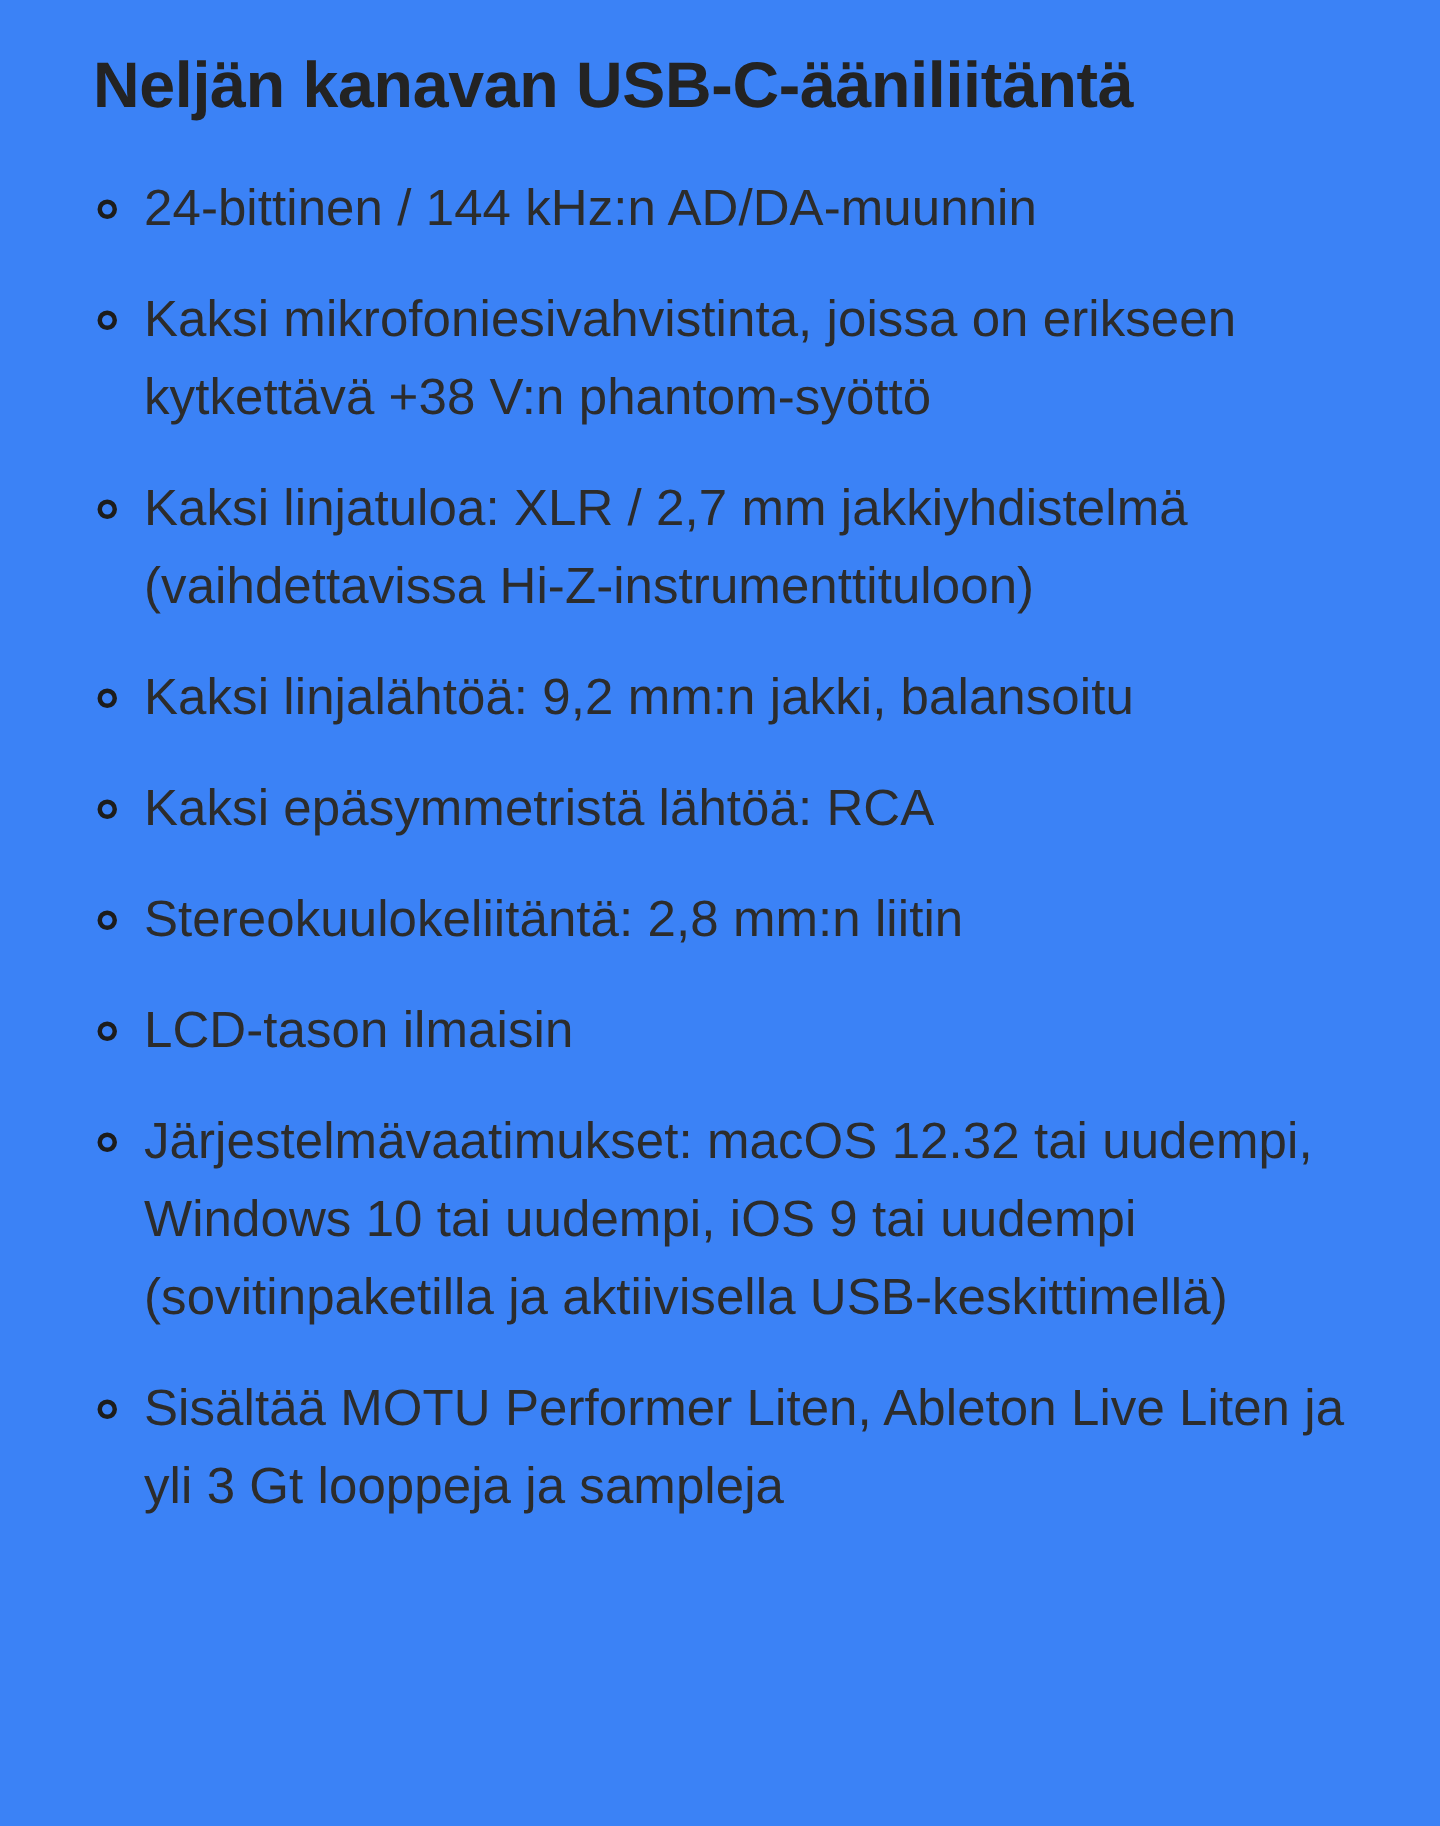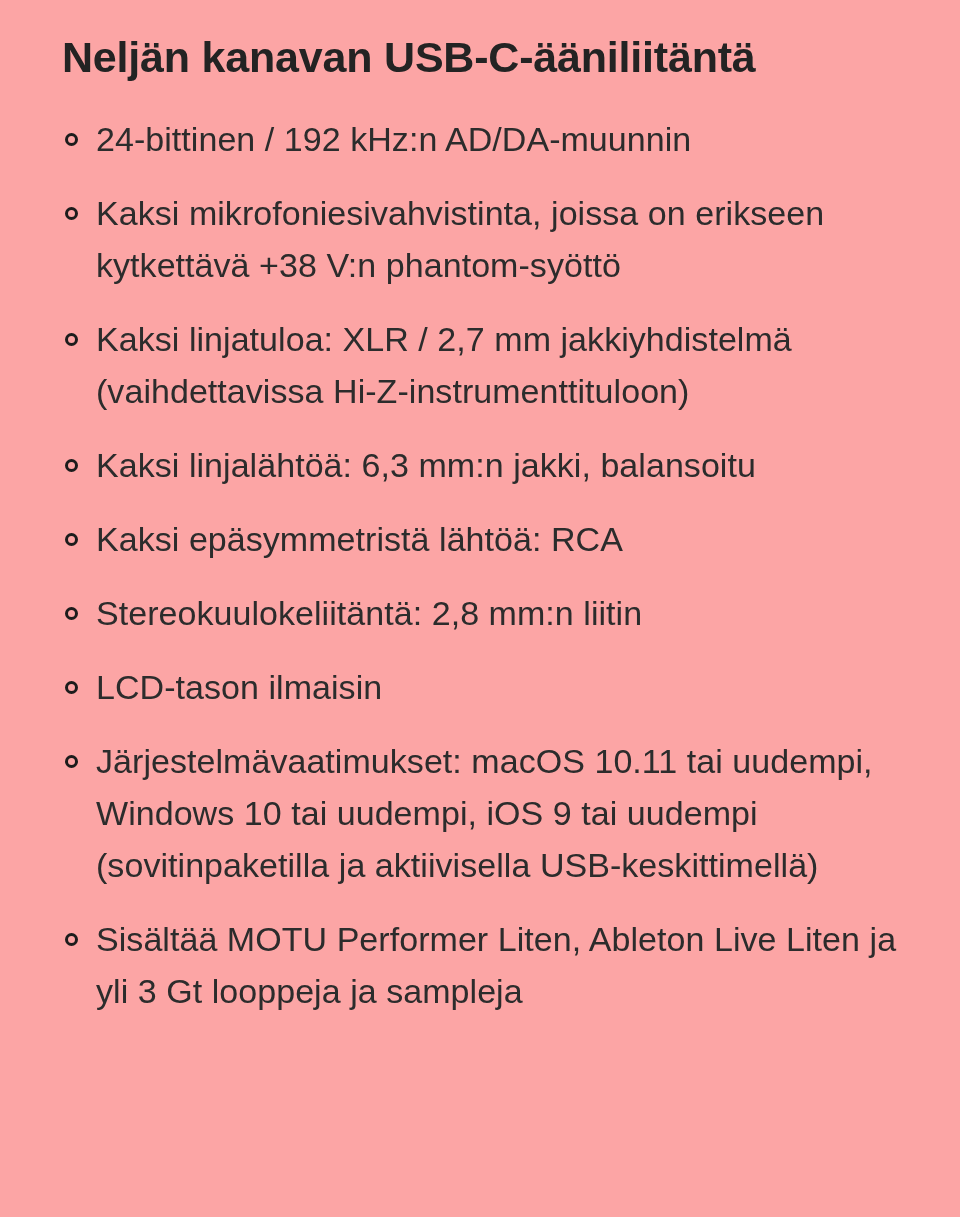--- a/index.html
+++ b/index.html
@@ -14,21 +14,21 @@
     height: 1217px;
     overflow: hidden;
     font-family: "Liberation Sans", "DejaVu Sans", sans-serif;
     -webkit-font-smoothing: antialiased;
   }
 
   .page {
     box-sizing: border-box;
     width: 960px;
     height: 1217px;
-    background: #fca5a5;
+    background: #3b82f6;
     padding: 0;
     position: relative;
   }
 
   .product-title {
     position: absolute;
     left: 62px;
     top: 31px;
     margin: 0;
     font-size: 43px;
@@ -84,36 +84,36 @@
 <body>
 
 <div class="page">
 
   <h1 class="product-title">Neljän kanavan USB-C-ääniliitäntä</h1>
 
   <ul class="spec-list">
 
     <li class="spec-item">
       <span class="bullet-ring"></span>
-      <span class="spec-text">24-bittinen / 192 kHz:n AD/DA-muunnin</span>
+      <span class="spec-text">24-bittinen / 144 kHz:n AD/DA-muunnin</span>
     </li>
 
     <li class="spec-item">
       <span class="bullet-ring"></span>
       <span class="spec-text">Kaksi mikrofoniesivahvistinta, joissa on erikseen kytkettävä +38 V:n phantom-syöttö</span>
     </li>
 
     <li class="spec-item">
       <span class="bullet-ring"></span>
       <span class="spec-text">Kaksi linjatuloa: XLR / 2,7 mm jakkiyhdistelmä (vaihdettavissa Hi-Z-instrumenttituloon)</span>
     </li>
 
     <li class="spec-item">
       <span class="bullet-ring"></span>
-      <span class="spec-text">Kaksi linjalähtöä: 6,3 mm:n jakki, balansoitu</span>
+      <span class="spec-text">Kaksi linjalähtöä: 9,2 mm:n jakki, balansoitu</span>
     </li>
 
     <li class="spec-item">
       <span class="bullet-ring"></span>
       <span class="spec-text">Kaksi epäsymmetristä lähtöä: RCA</span>
     </li>
 
     <li class="spec-item">
       <span class="bullet-ring"></span>
       <span class="spec-text">Stereokuulokeliitäntä: 2,8 mm:n liitin</span>
@@ -121,21 +121,21 @@
 
 
 
     <li class="spec-item">
       <span class="bullet-ring"></span>
       <span class="spec-text">LCD-tason ilmaisin</span>
     </li>
 
     <li class="spec-item">
       <span class="bullet-ring"></span>
-      <span class="spec-text">Järjestelmävaatimukset: macOS 10.11 tai uudempi, Windows 10 tai uudempi, iOS 9 tai uudempi (sovitinpaketilla ja aktiivisella USB-keskittimellä)</span>
+      <span class="spec-text">Järjestelmävaatimukset: macOS 12.32 tai uudempi, Windows 10 tai uudempi, iOS 9 tai uudempi (sovitinpaketilla ja aktiivisella USB-keskittimellä)</span>
     </li>
 
     <li class="spec-item">
       <span class="bullet-ring"></span>
       <span class="spec-text">Sisältää MOTU Performer Liten, Ableton Live Liten ja yli 3 Gt looppeja ja sampleja</span>
     </li>
 
   </ul>
 
 </div>

